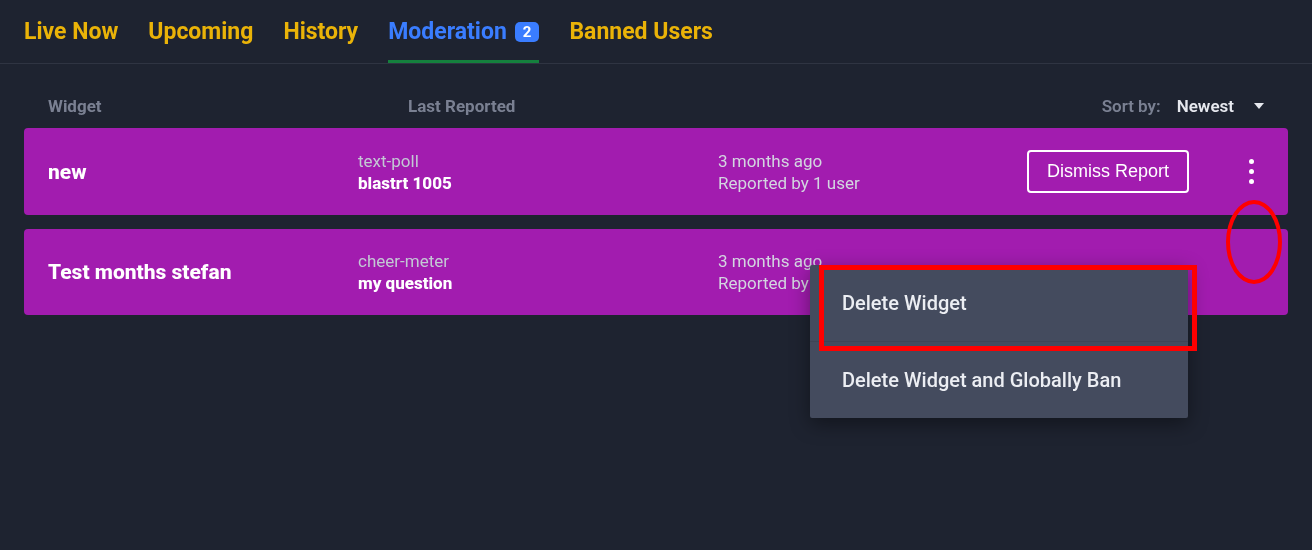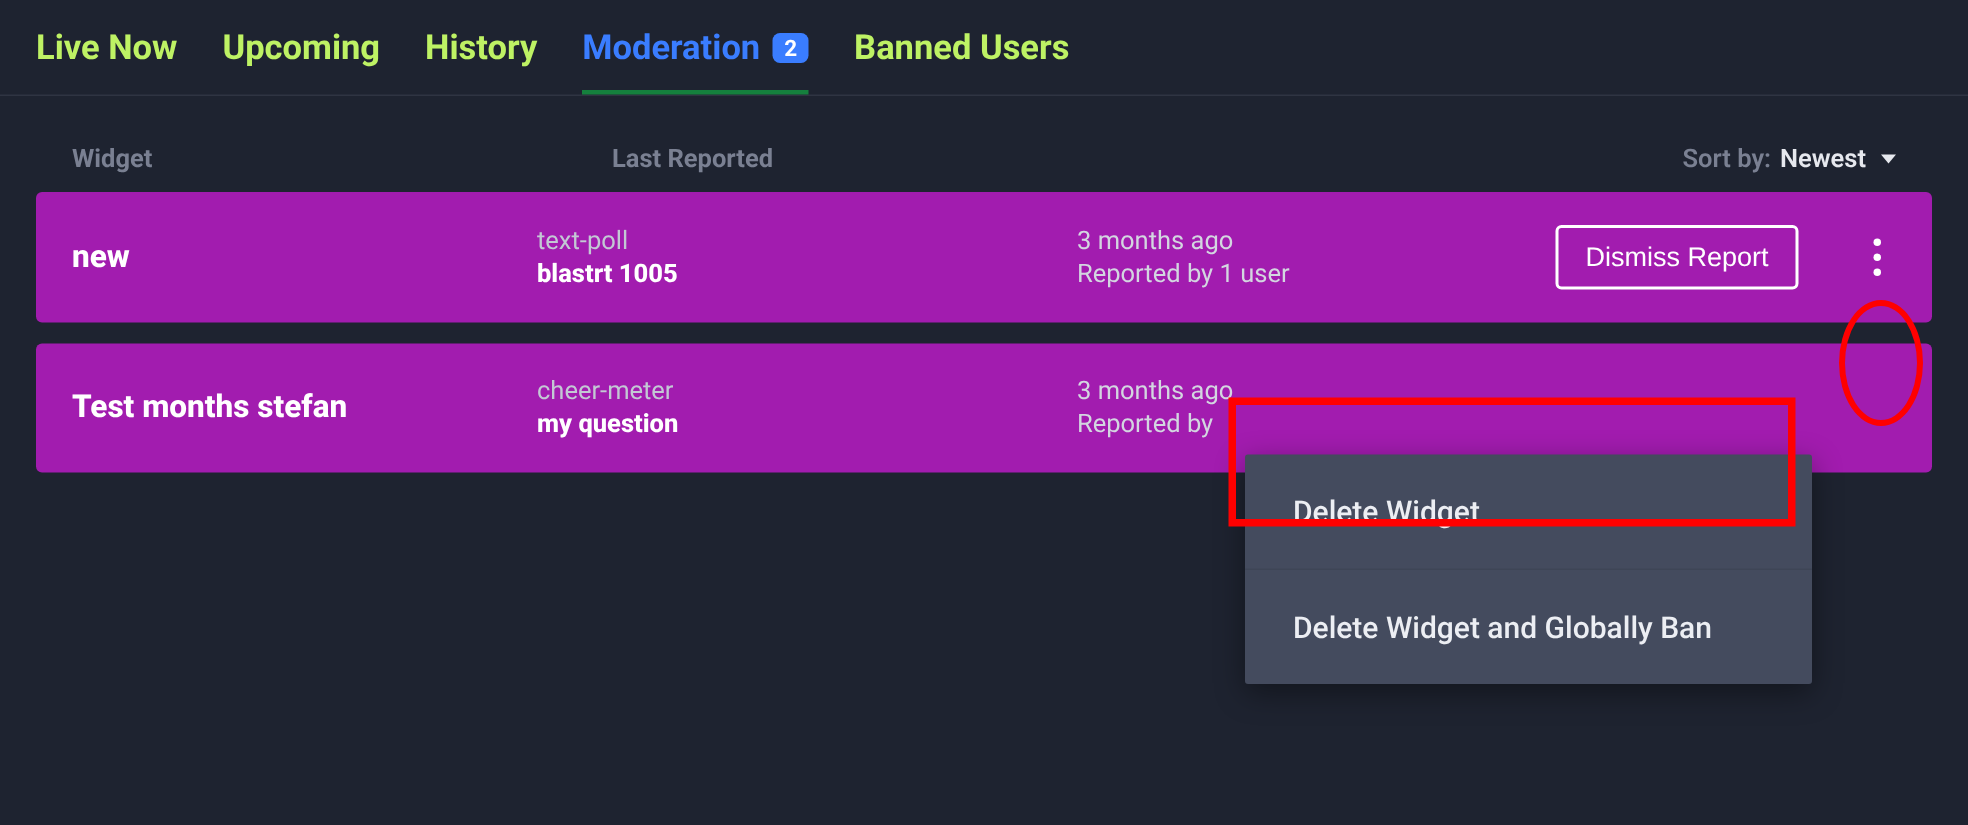--- a/index.html
+++ b/index.html
@@ -15,21 +15,21 @@
   .tabs {
     display: flex;
     gap: 30px;
     padding: 18px 24px 0 24px;
     border-bottom: 1px solid #2f3442;
     align-items: center;
   }
   .tab {
     font-size: 23px;
     font-weight: 700;
-    color: #bef264;
+    color: #eab308;
     padding-bottom: 18px;
     cursor: pointer;
     display: flex;
     align-items: center;
     gap: 8px;
   }
   .tab.active {
     color: #3a7dff;
     border-bottom: 3px solid #15803d;
     padding-bottom: 15px;
@@ -49,21 +49,21 @@
     display: flex;
     align-items: center;
     padding: 12px 24px;
     font-size: 17px;
     font-weight: 700;
     color: #7a8092;
   }
   .col-program { flex: 0 0 310px; }
   .col-widget { flex: 0 0 360px; }
   .col-last { flex: 0 0 230px; }
-  .col-actions { flex: 1; display:flex; justify-content:flex-end; align-items:center; }
+  .col-actions { flex: 1; display:flex; justify-content:flex-end; align-items:center; gap:10px;}
   .sort-label { font-weight:600; color:#7a8092; margin-right:6px;}
   .sort-value { color:#e6e8ee; font-weight:600; }
   .caret {
     width:0; height:0;
     border-left:5px solid transparent;
     border-right:5px solid transparent;
     border-top:6px solid #e6e8ee;
     margin-left:10px;
   }
   .row {
@@ -125,28 +125,27 @@
     border: 4px solid #ff0000;
     border-radius: 50%;
     width: 56px;
     height: 84px;
     right: 30px;
     top: 200px;
     pointer-events:none;
   }
   .dropdown {
     position:absolute;
-    left: 830px;
+    left: 810px;
     top: 265px;
     width: 378px;
     background: #444b5e;
     box-shadow: 0 6px 20px rgba(0,0,0,.4);
     border-radius: 2px;
     z-index: 5;
-    margin-top: 38px;
   }
   .dropdown-item {
     padding: 26px 32px;
     font-size: 20px;
     font-weight: 500;
     color: #eceef3;
     cursor:pointer;
   }
   .dropdown-item + .dropdown-item {
     border-top: 1px solid rgba(0,0,0,0.08);

